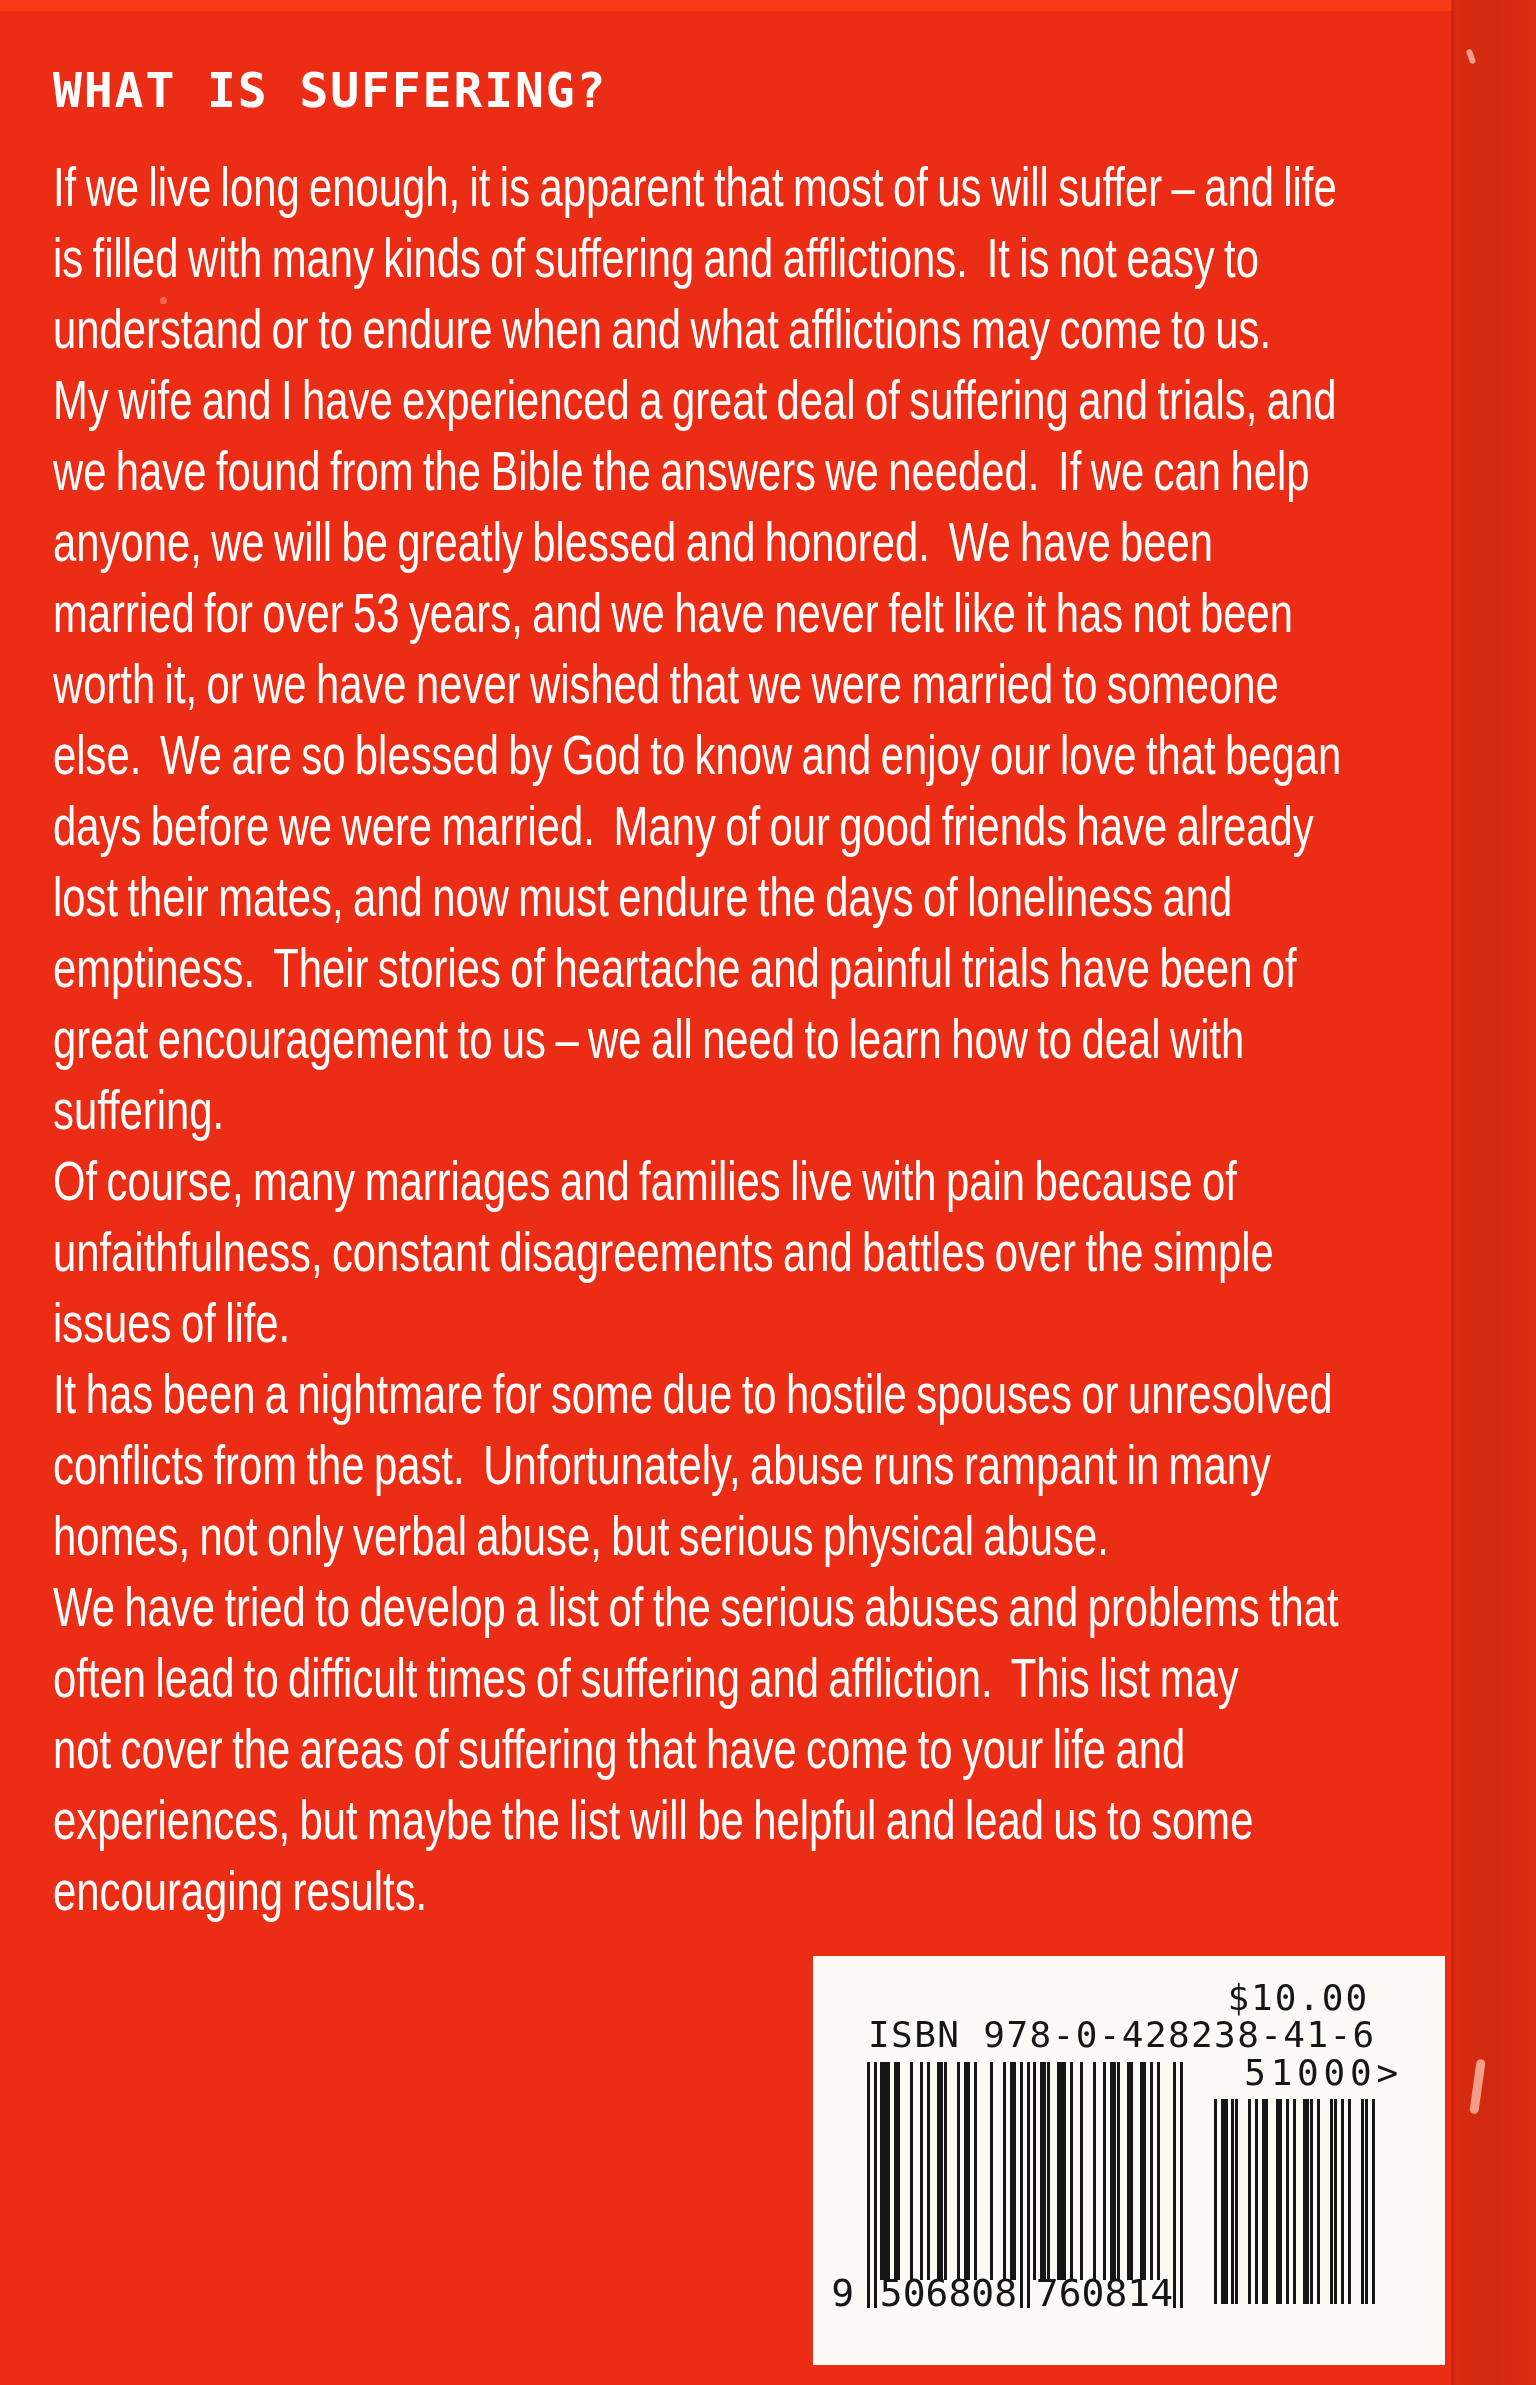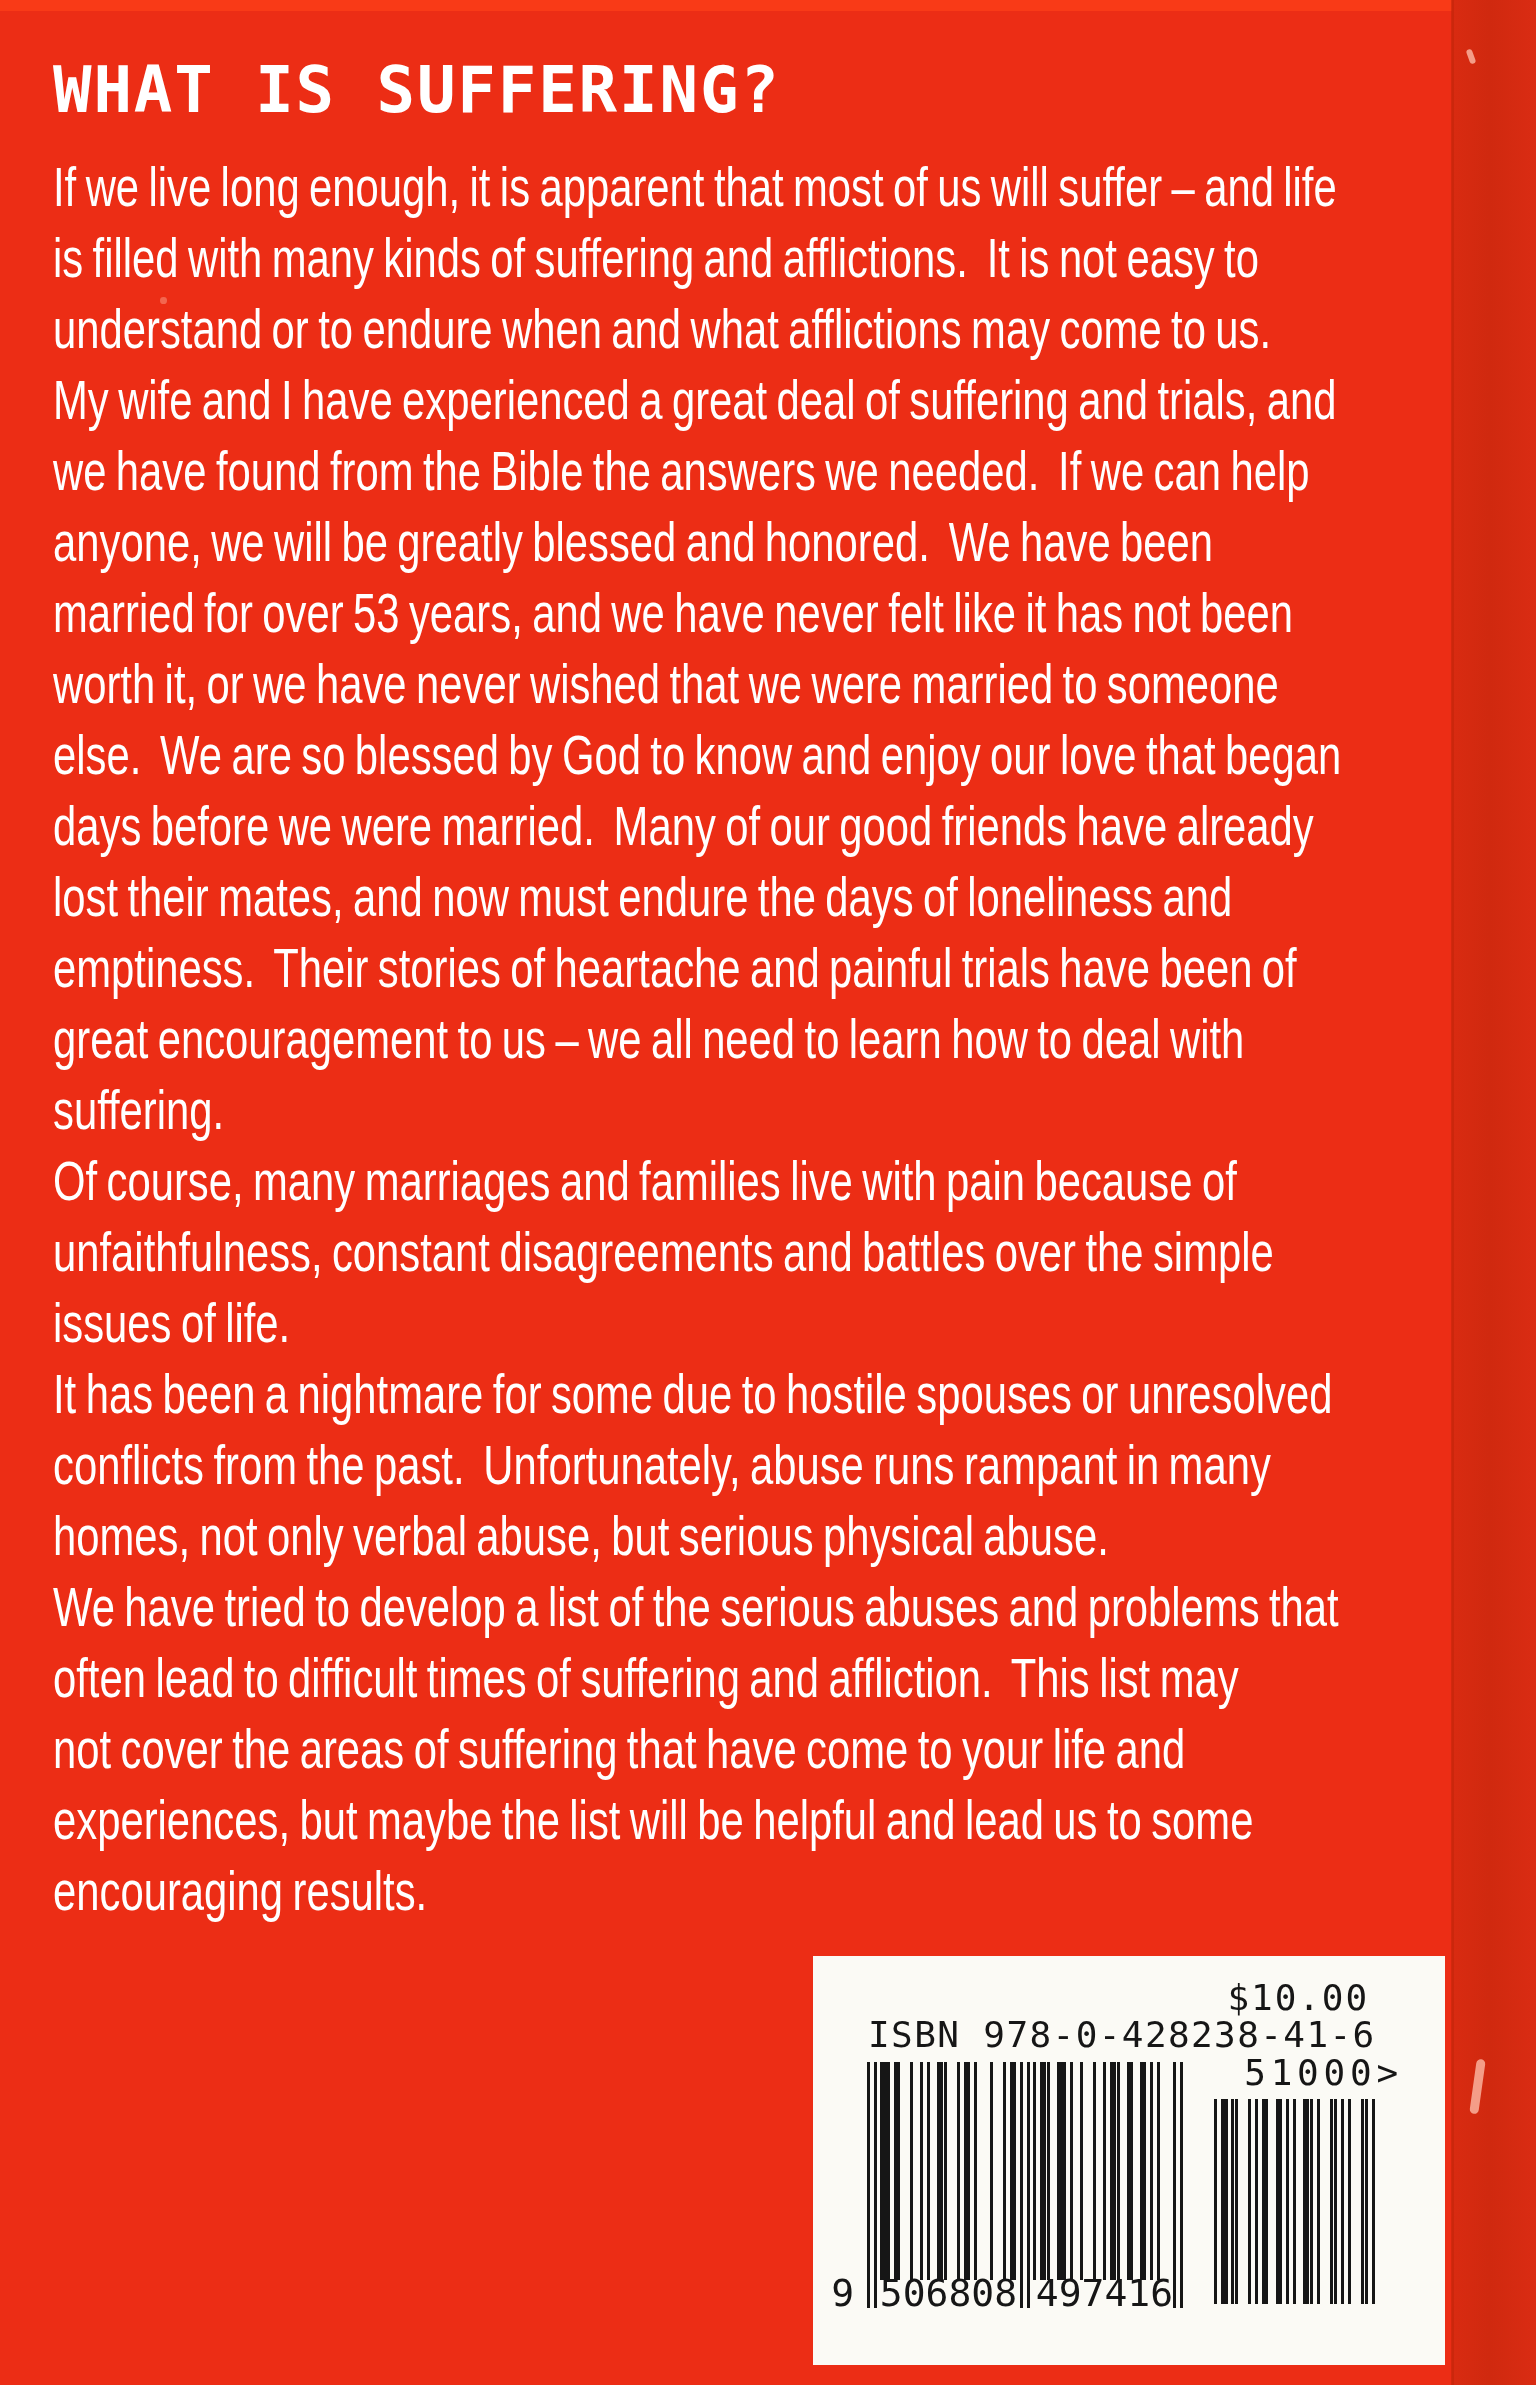--- a/index.html
+++ b/index.html
@@ -26,21 +26,21 @@
     position:absolute;background:rgba(255,196,176,.75);border-radius:5.7px;
   }
   .scuff.s1{left:1473px;top:2059px;width:8.6px;height:55px;transform:rotate(8deg);}
   .scuff.s2{left:1468px;top:49px;width:5.7px;height:15px;transform:rotate(-20deg);}
   .scuff.s3{left:160px;top:297px;width:6.7px;height:6.7px;border-radius:50%;opacity:.5;}
 
   .title{
     position:absolute;left:53px;top:54px;
     font-family:"DejaVu Sans Mono", monospace;
     font-weight:bold;
-    font-size:64px;line-height:72px;letter-spacing:1.9px;
+    font-size:48px;line-height:72px;letter-spacing:1.9px;
     color:#ffffff;white-space:pre;
   }
   .body-block{position:absolute;left:53px;top:152px;}
   .body-block .tline{
     height:71px;line-height:71px;font-size:55px;color:#ffffff;
     white-space:pre;transform:scaleX(0.76);transform-origin:0 50%;
     word-spacing:-2.9px;
   }
   .footer-block{position:absolute;left:53px;top:2016px;}
   .footer-block .tline{
@@ -166,21 +166,21 @@
         <i style="left: 276px; width: 3.3px; height: 218px;"></i>
         <i style="left: 283px; width: 3.3px; height: 218px;"></i>
         <i style="left: 290px; width: 3.3px; height: 218px;"></i>
         <i style="left: 306px; width: 3.3px; height: 246px;"></i>
         <i style="left: 313px; width: 3.3px; height: 246px;"></i>
       </div>
 
     <div class="ean-digits">
       <span class="d0">9</span>
       <span class="d1">506808</span>
-      <span class="d2">497416</span>
+      <span class="d2">760814</span>
     </div>
 
     <div class="bars addon-bars">
         <i style="left: 0px; width: 3.4px; height: 205px;"></i>
         <i style="left: 6.8px; width: 3.4px; height: 205px;"></i>
         <i style="left: 10.3px; width: 3.4px; height: 205px;"></i>
         <i style="left: 17px; width: 3.4px; height: 205px;"></i>
         <i style="left: 20.5px; width: 3.4px; height: 205px;"></i>
         <i style="left: 34px; width: 3.4px; height: 205px;"></i>
         <i style="left: 41px; width: 3.4px; height: 205px;"></i>

